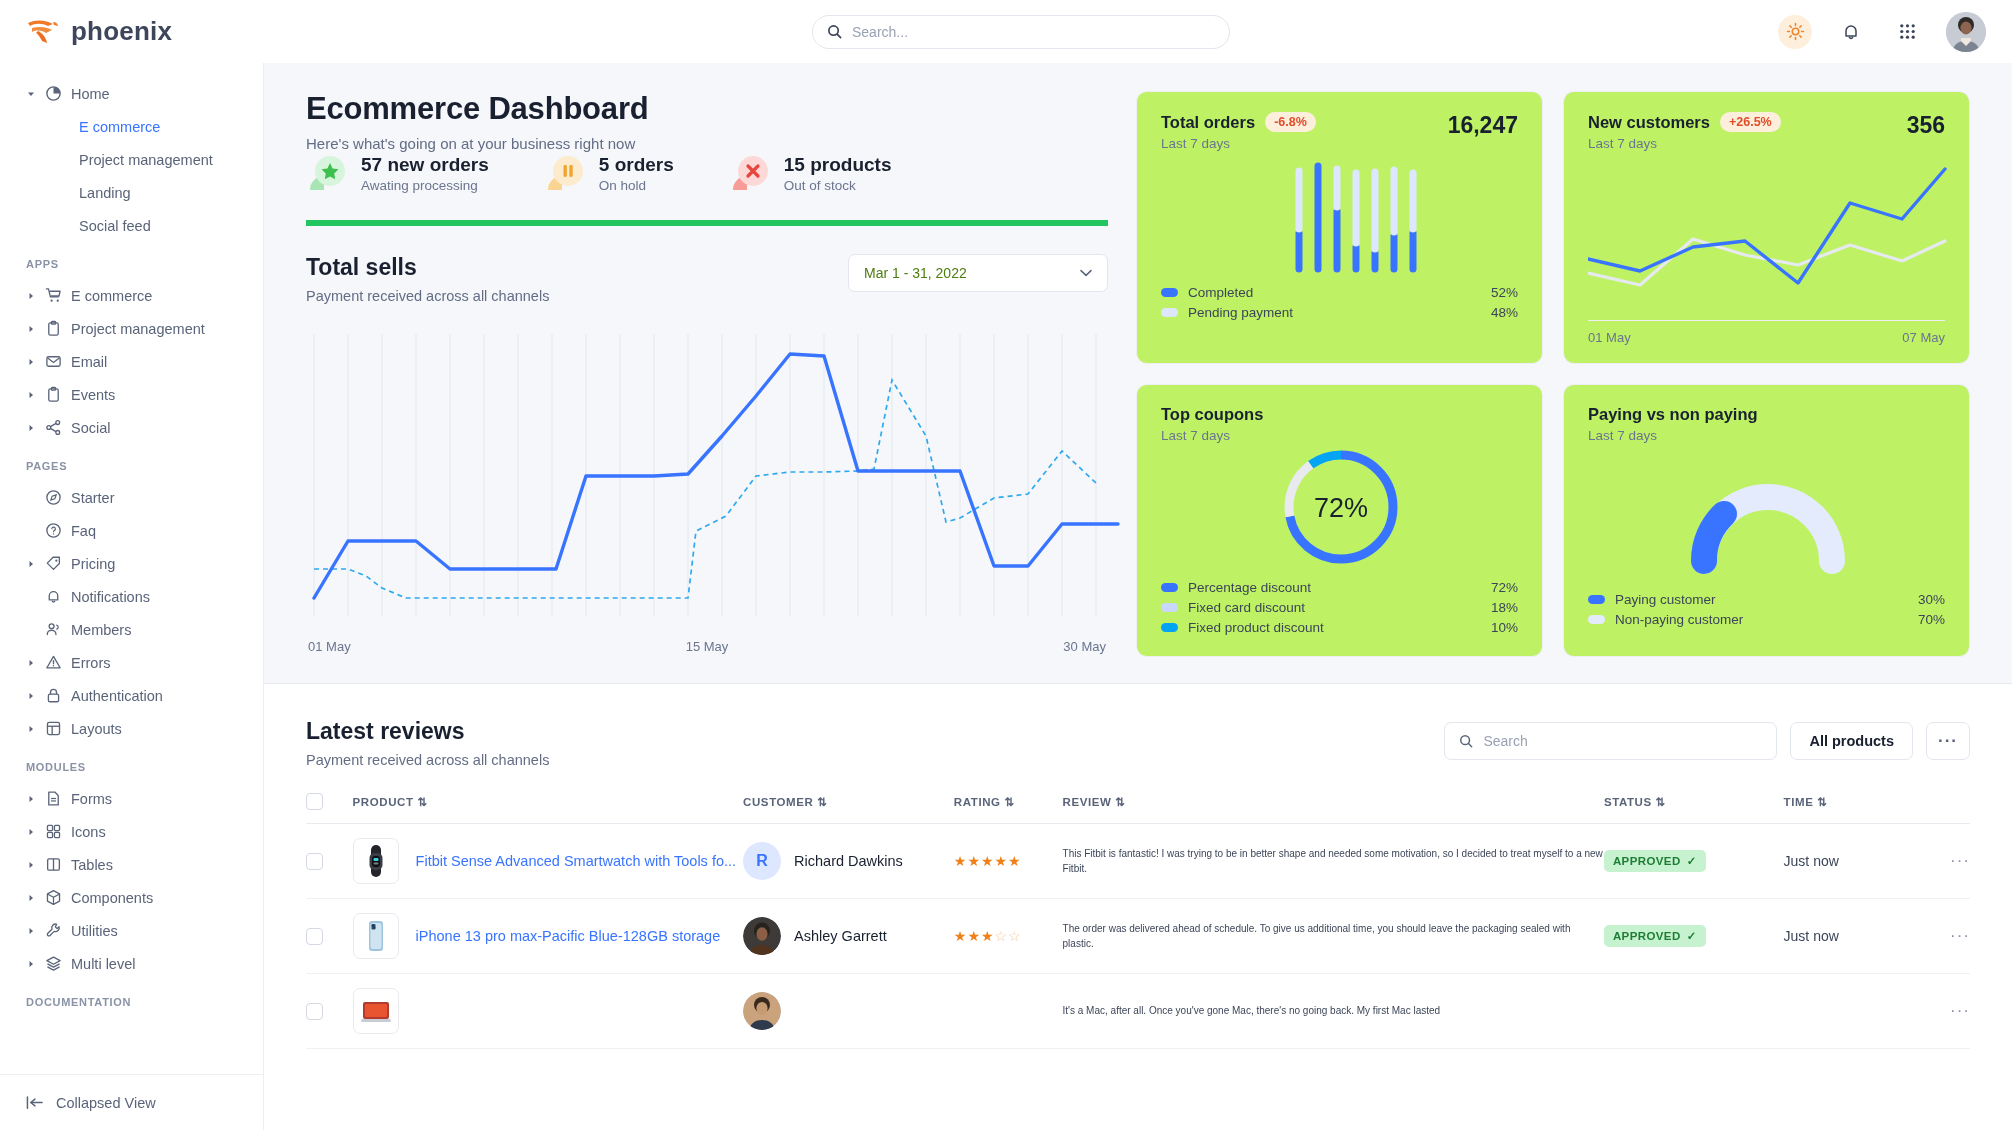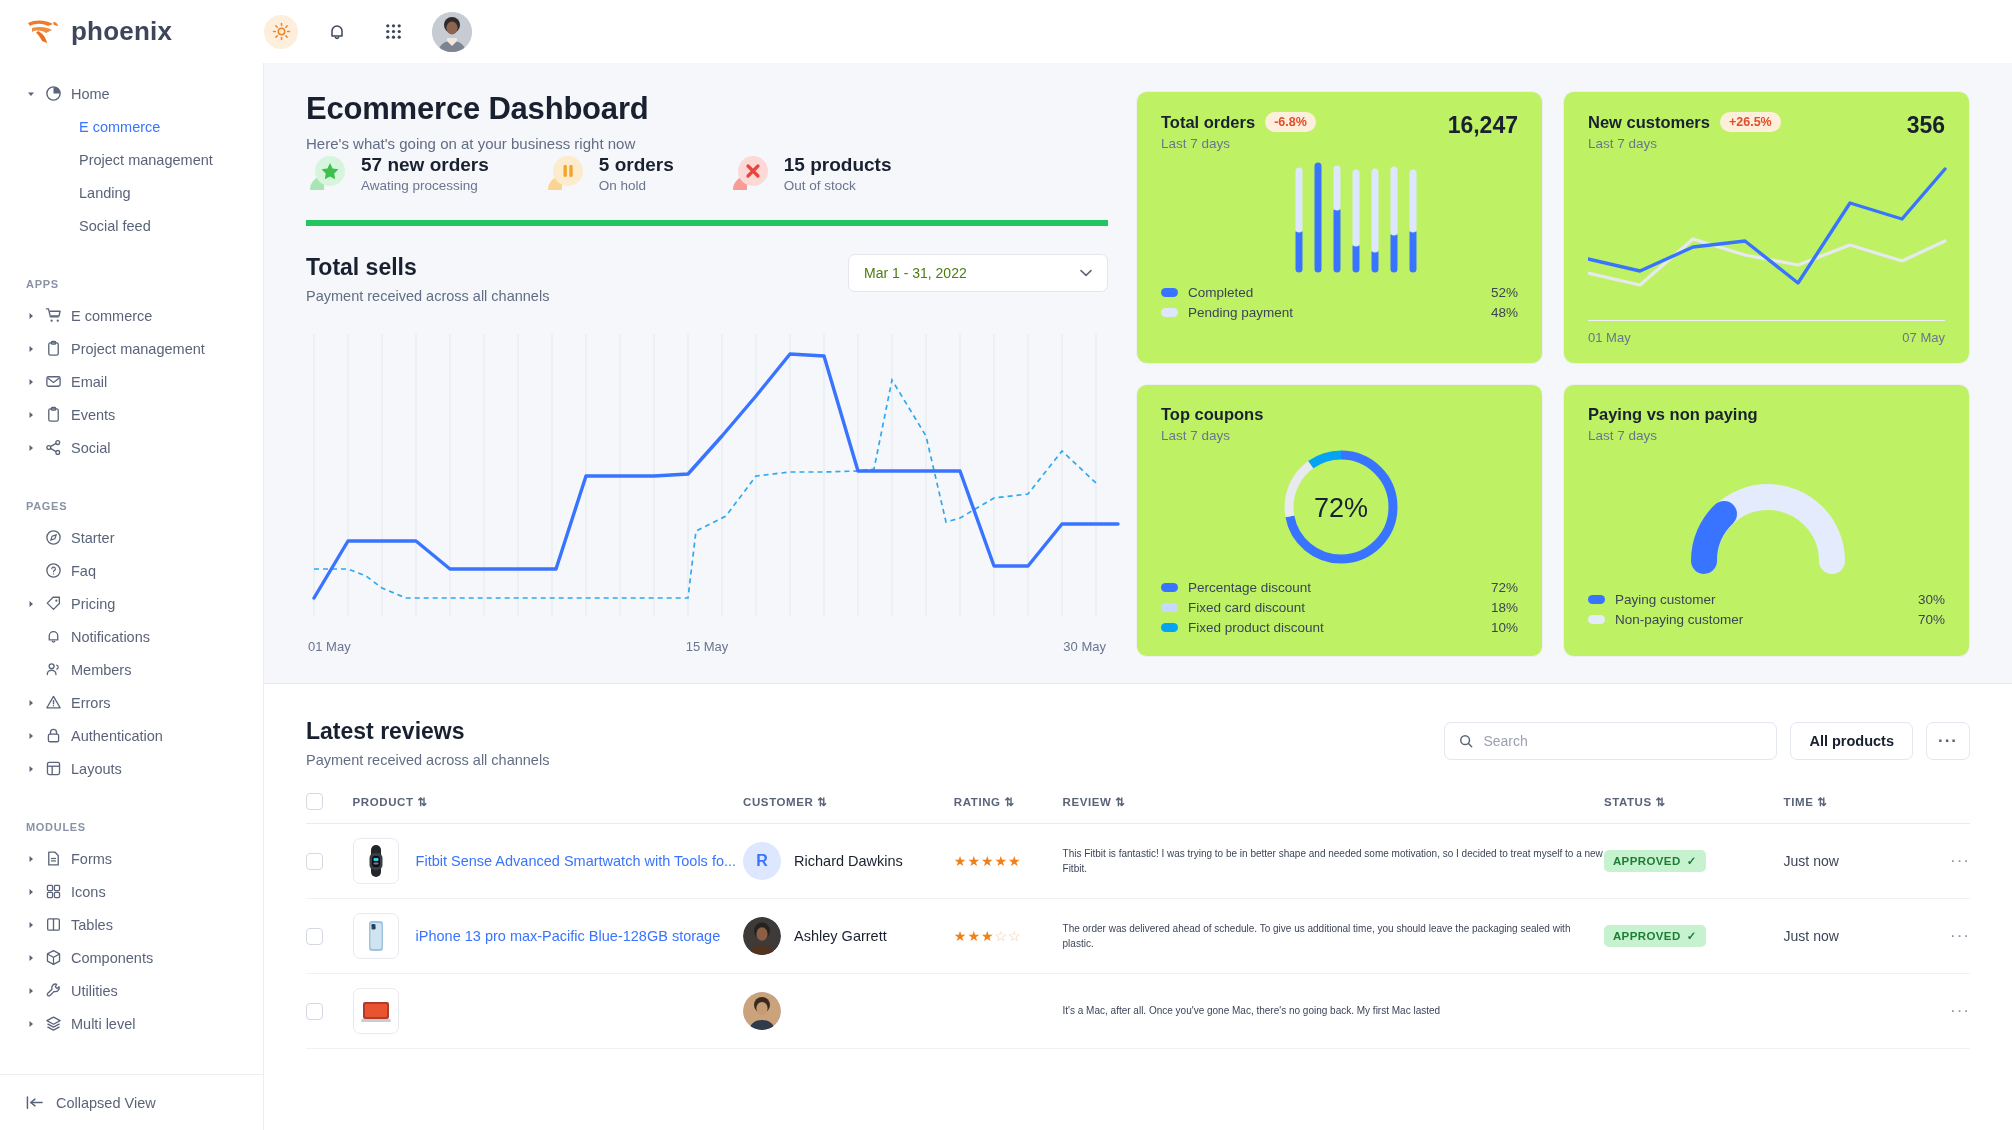--- a/index.html
+++ b/index.html
@@ -39,21 +39,21 @@
   .body-row { display: flex; flex: 1; min-height: 0; }
 
   
   .sidebar {
     width: 264px; background: #fff; border-right: 1px solid #eceef3;
     display: flex; flex-direction: column; flex: 0 0 264px; position: relative;
   }
   .sidenav { flex: 1; overflow: hidden; padding-top: 14px; }
   .nav-group-label {
     font-size: 11px; font-weight: 700; letter-spacing: .7px; color: #8a92a6;
-    padding: 0 0 9px 26px; margin-top: 36px;
+    padding: 0 0 9px 26px; margin-top: 16px;
   }
   .nav-item {
     display: flex; align-items: center; height: 33px; padding-left: 26px; gap: 9px;
     color: #5a6479; font-size: 14.5px; cursor: pointer;
   }
   .nav-item .caret { width: 9px; height: 9px; flex: 0 0 9px; display: flex; align-items: center; justify-content: center; }
   .nav-item .caret-sp { width: 9px; flex: 0 0 9px; }
   .nav-item .nicon { width: 18px; height: 18px; flex: 0 0 18px; display: flex; align-items: center; justify-content: center; }
   .nav-item .nlabel { white-space: nowrap; }
   .nav-sub {
@@ -167,20 +167,29 @@
     <div class="brand">
       <svg class="brand-logo" viewBox="0 0 34 30">
         <path d="M2 6 C10 2 20 3 27 7 L22 9 C16 6 9 6 4 9 Z" fill="#f07a28"></path>
         <path d="M6 11 C13 9 21 10 26 13 L20 16 C15 13 10 13 6 15 Z" fill="#f28c3e"></path>
         <path d="M12 14 C16 16 20 20 21 26 L16 24 C14 20 12 17 10 16 Z" fill="#ef6f1e"></path>
         <path d="M27 5 C30 5 32 7 32 9 L28 8 Z" fill="#f07a28"></path>
       </svg>
       <span class="brand-name">phoenix</span>
     </div>
 
+    <div class="topsearch-wrap">
+      <div class="topsearch">
+        <svg width="15" height="15" viewBox="0 0 16 16">
+          <circle cx="7" cy="7" r="5" fill="none" stroke="#3c4558" stroke-width="1.8"></circle>
+          <line x1="10.8" y1="10.8" x2="14.5" y2="14.5" stroke="#3c4558" stroke-width="1.8" stroke-linecap="round"></line>
+        </svg>
+        <span class="ph">Search...</span>
+      </div>
+    </div>
 
     <div class="topicons">
       <div class="icon-btn sun">
         <svg width="19" height="19" viewBox="0 0 20 20">
           <circle cx="10" cy="10" r="3.4" fill="none" stroke="#f0862c" stroke-width="1.6"></circle>
           <g stroke="#f0862c" stroke-width="1.6" stroke-linecap="round">
             <line x1="10" y1="1.6" x2="10" y2="3.6"></line>
               <line x1="10" y1="16.4" x2="10" y2="18.4"></line>
             <line x1="1.6" y1="10" x2="3.6" y2="10"></line>
               <line x1="16.4" y1="10" x2="18.4" y2="10"></line>

